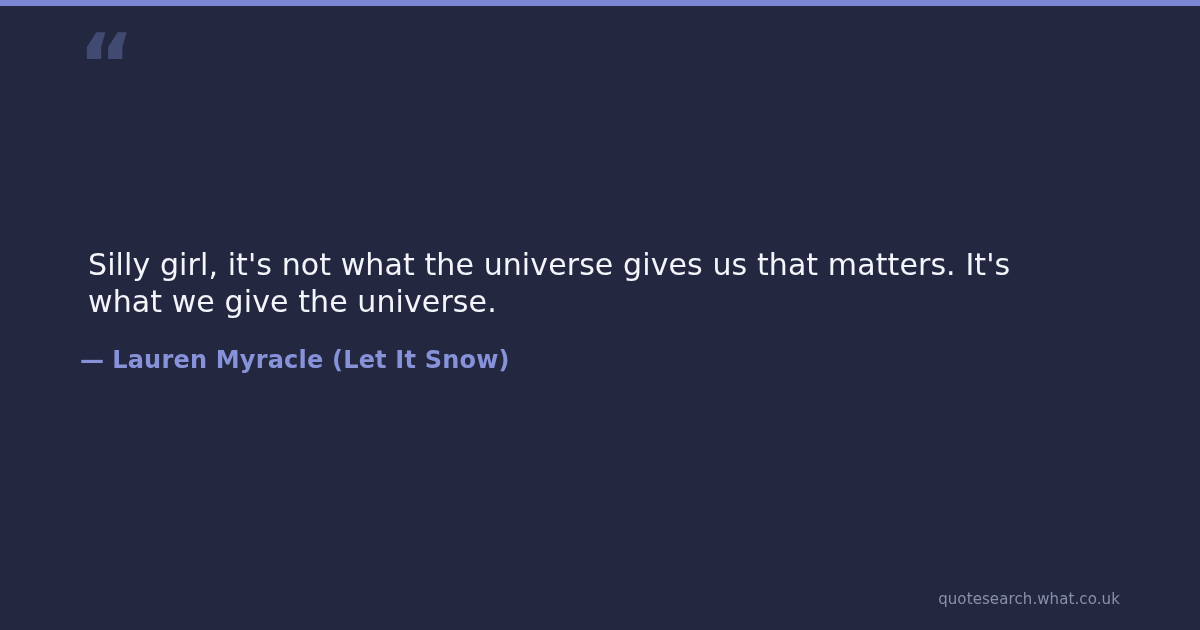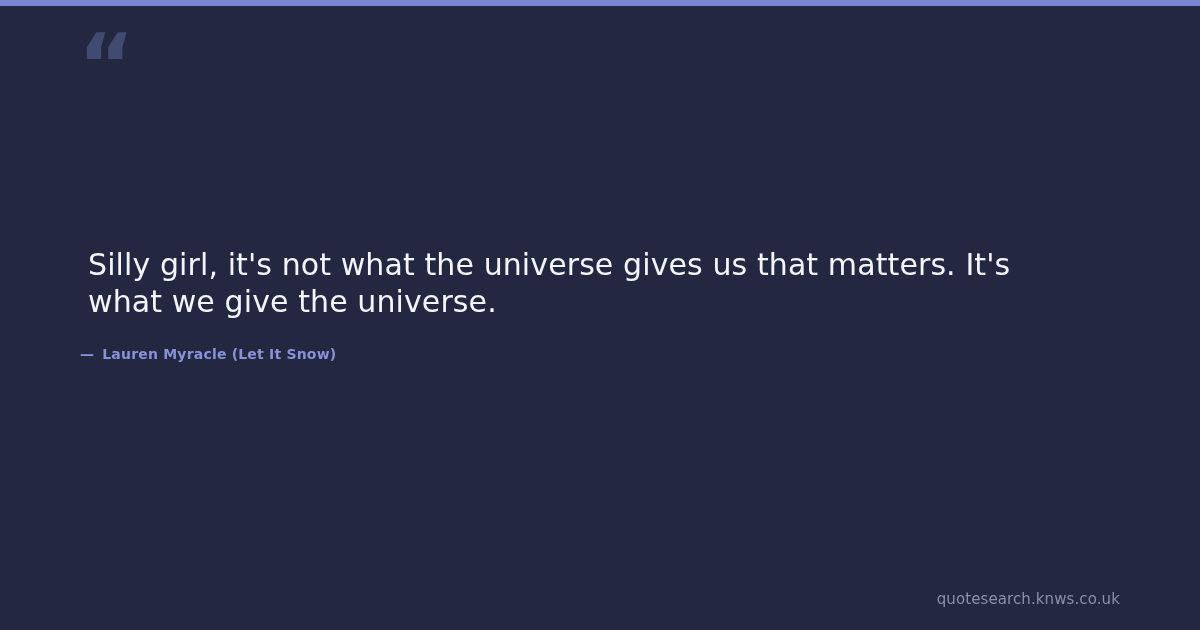--- a/index.html
+++ b/index.html
@@ -52,21 +52,21 @@
     font-weight: 400;
     line-height: 37px;
     color: #f4f5fa;
     margin: 8px;
     max-width: 1000px;
     letter-spacing: 0.1px;
   }
   .attribution {
     margin-top: 26px;
     font-family: "DejaVu Sans", sans-serif;
-    font-size: 14px;
+    font-size: 24px;
     font-weight: 700;
     color: #8792d8;
     letter-spacing: 0.2px;
   }
   .attribution .dash {
     margin-right: 8px;
   }
   .footer {
     position: absolute;
     right: 80px;
@@ -88,15 +88,15 @@
   <div class="quote-glyph">“</div>
 
   <div class="content">
     <p class="quote-text">Silly girl, it's not what the universe gives us that matters. It's what we give the universe.</p>
 
     <div class="attribution">
       <span class="dash">—</span><span>Lauren Myracle (Let It Snow)</span>
     </div>
   </div>
 
-  <div class="footer">quotesearch.knws.co.uk</div>
+  <div class="footer">quotesearch.what.co.uk</div>
 
 </div>
 
 </body></html>

